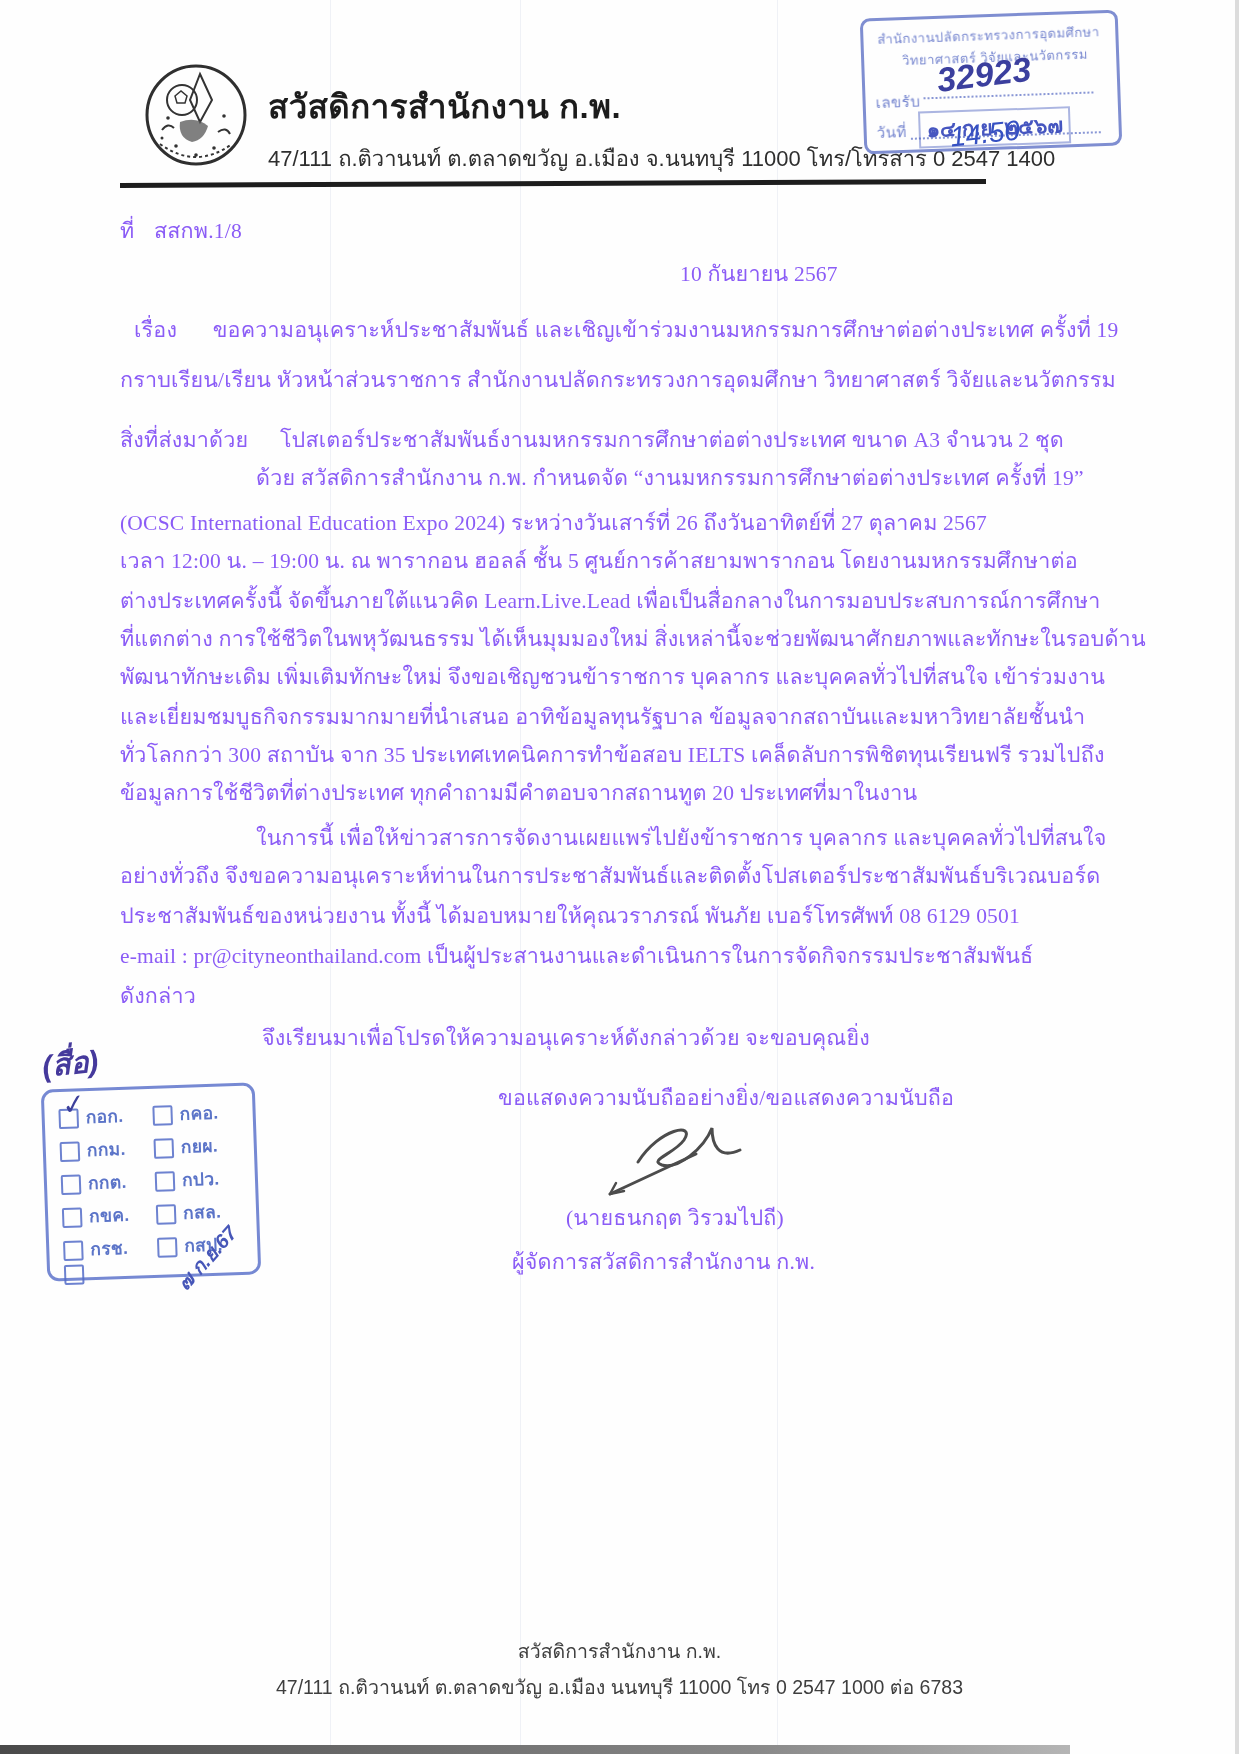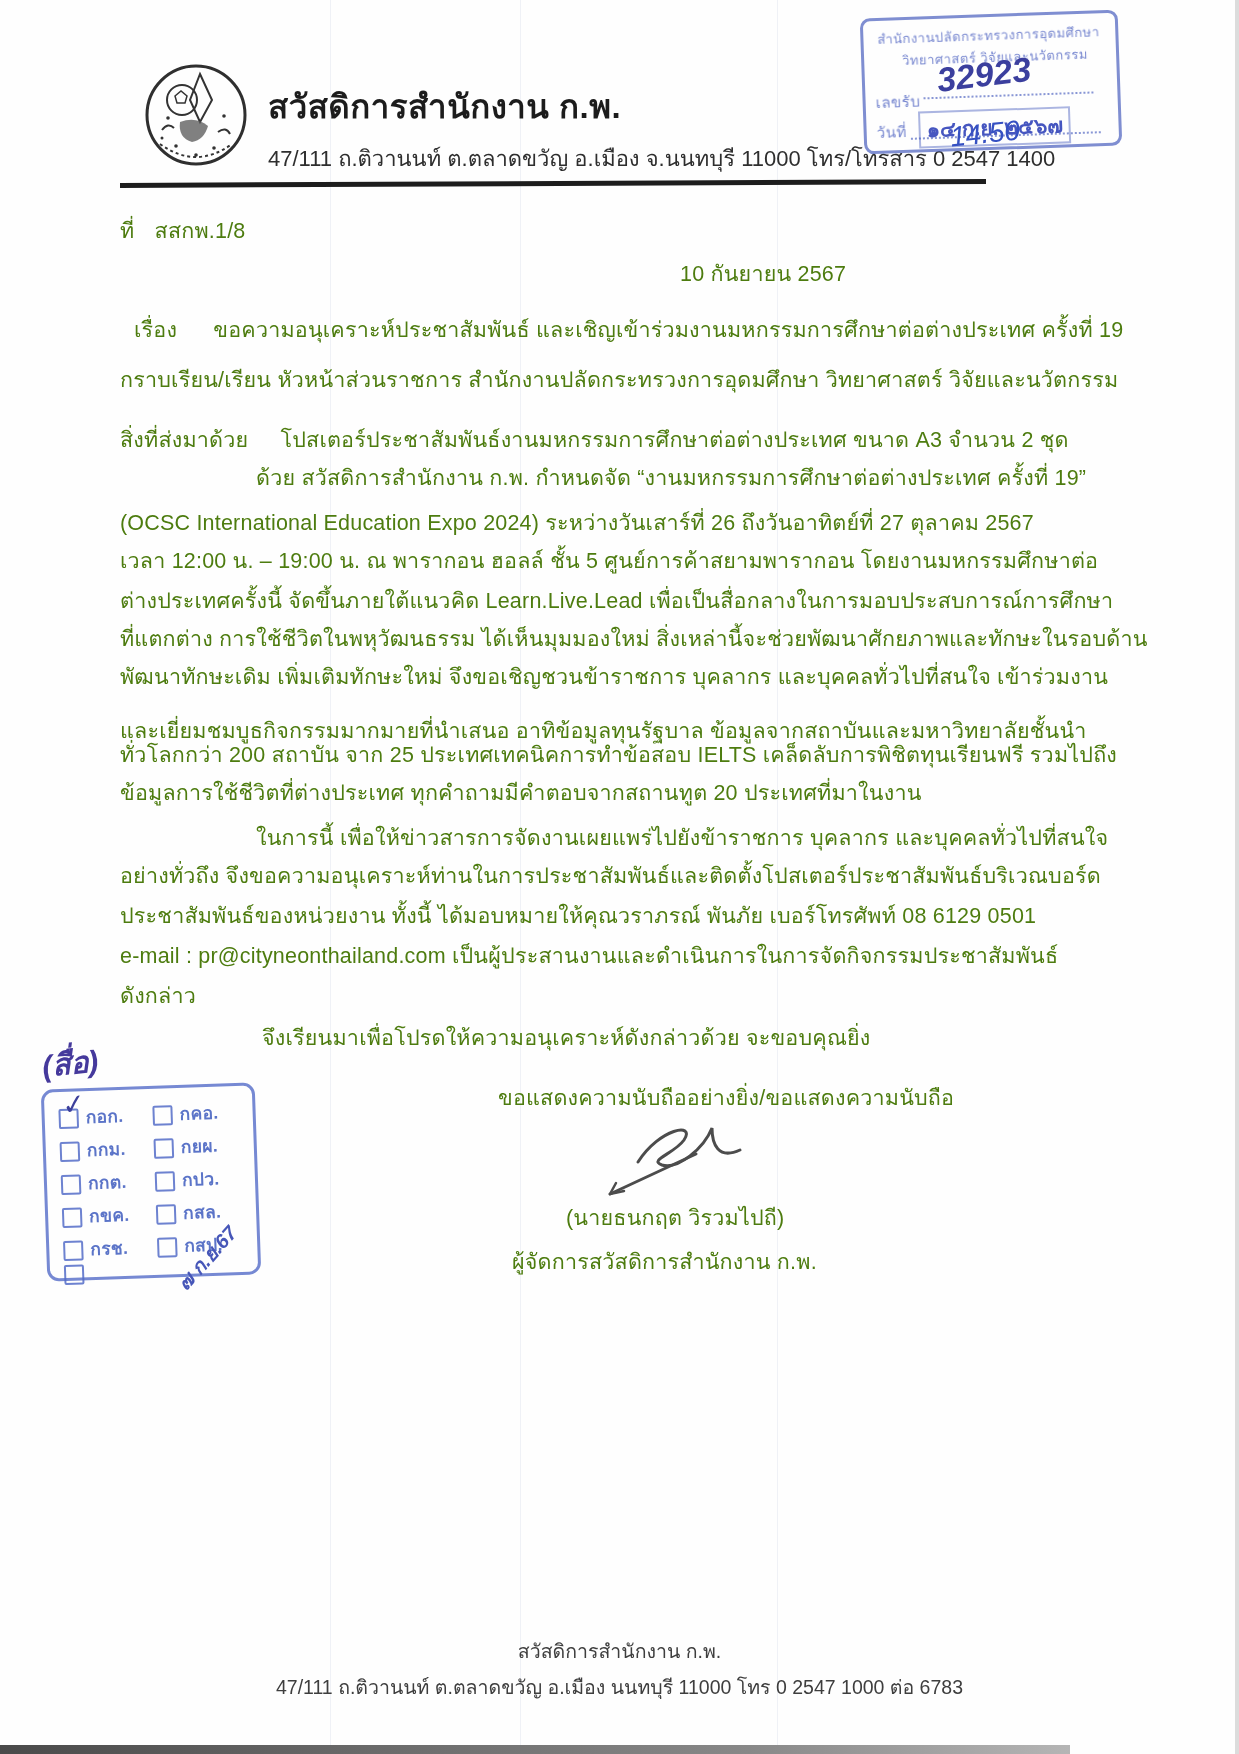--- a/index.html
+++ b/index.html
@@ -2,21 +2,21 @@
 <html><head>
 <meta charset="utf-8">
 <style>
   html,body{margin:0;padding:0;background:#e8e8e8;}
   .page{
     position:relative; width:1239px; height:1754px; background:#fefefe;
     font-family:"Liberation Sans","DejaVu Sans",sans-serif; color:#3a3a3a;
     overflow:hidden; margin:0 auto;
   }
   .abs{position:absolute; white-space:nowrap;}
-  .body-text{font-size:21.5px; color:#4d7c0f; letter-spacing:.2px;}
+  .body-text{font-size:21.5px; color:#8b5cf6; letter-spacing:.2px;font-family:Liberation Serif, serif;}
   .scan-vline{position:absolute; top:0; bottom:0; width:1px; background:rgba(150,160,200,.14);}
   .scan-bottom{position:absolute; left:0; bottom:0; height:9px; width:1070px;
     background:linear-gradient(90deg,#4a4a4a 0%,#6a6a6a 35%,#888 70%,#b5b5b5 100%);}
   .scan-right{position:absolute; top:0; bottom:0; right:0; width:4px; background:rgba(120,120,120,.25);}
   .rule-double{position:absolute; left:120px; top:181px; width:866px; height:0;
     border-top:5px solid #1d1d1d; box-shadow:0 8px 0 -5px #2a2a2a; transform:rotate(-0.25deg);}
   .org-title{font-size:33px; font-weight:bold; color:#1c1c1c; letter-spacing:.5px;}
   .org-addr{font-size:22px; color:#2e2e2e;}
   
   .receipt{position:absolute; left:862px; top:14px; width:252px; height:130px;
@@ -96,22 +96,22 @@
     <span>สิ่งที่ส่งมาด้วย</span>
     <span style="margin-left:26px;">โปสเตอร์ประชาสัมพันธ์งานมหกรรมการศึกษาต่อต่างประเทศ ขนาด A3 จำนวน 2 ชุด</span>
   </div>
 
   <div class="abs body-text" style="left:256px; top:460px;">ด้วย สวัสดิการสำนักงาน ก.พ. กำหนดจัด “งานมหกรรมการศึกษาต่อต่างประเทศ ครั้งที่ 19”</div>
   <div class="abs body-text" style="left:120px; top:505px;">(OCSC International Education Expo 2024) ระหว่างวันเสาร์ที่ 26 ถึงวันอาทิตย์ที่ 27 ตุลาคม 2567</div>
   <div class="abs body-text" style="left:120px; top:543px;">เวลา 12:00 น. – 19:00 น. ณ พารากอน ฮอลล์ ชั้น 5 ศูนย์การค้าสยามพารากอน โดยงานมหกรรมศึกษาต่อ</div>
   <div class="abs body-text" style="left:120px; top:583px;">ต่างประเทศครั้งนี้ จัดขึ้นภายใต้แนวคิด Learn.Live.Lead เพื่อเป็นสื่อกลางในการมอบประสบการณ์การศึกษา</div>
   <div class="abs body-text" style="left:120px; top:621px;">ที่แตกต่าง การใช้ชีวิตในพหุวัฒนธรรม ได้เห็นมุมมองใหม่ สิ่งเหล่านี้จะช่วยพัฒนาศักยภาพและทักษะในรอบด้าน</div>
   <div class="abs body-text" style="left:120px; top:659px;">พัฒนาทักษะเดิม เพิ่มเติมทักษะใหม่ จึงขอเชิญชวนข้าราชการ บุคลากร และบุคคลทั่วไปที่สนใจ เข้าร่วมงาน</div>
-  <div class="abs body-text" style="left:120px; top:699px;margin-top:14px;">และเยี่ยมชมบูธกิจกรรมมากมายที่นำเสนอ อาทิข้อมูลทุนรัฐบาล ข้อมูลจากสถาบันและมหาวิทยาลัยชั้นนำ</div>
-  <div class="abs body-text" style="left:120px; top:737px;">ทั่วโลกกว่า 200 สถาบัน จาก 25 ประเทศเทคนิคการทำข้อสอบ IELTS เคล็ดลับการพิชิตทุนเรียนฟรี รวมไปถึง</div>
+  <div class="abs body-text" style="left:120px; top:699px;">และเยี่ยมชมบูธกิจกรรมมากมายที่นำเสนอ อาทิข้อมูลทุนรัฐบาล ข้อมูลจากสถาบันและมหาวิทยาลัยชั้นนำ</div>
+  <div class="abs body-text" style="left:120px; top:737px;">ทั่วโลกกว่า 300 สถาบัน จาก 35 ประเทศเทคนิคการทำข้อสอบ IELTS เคล็ดลับการพิชิตทุนเรียนฟรี รวมไปถึง</div>
   <div class="abs body-text" style="left:120px; top:775px;">ข้อมูลการใช้ชีวิตที่ต่างประเทศ ทุกคำถามมีคำตอบจากสถานทูต 20 ประเทศที่มาในงาน</div>
 
   <div class="abs body-text" style="left:256px; top:820px;">ในการนี้ เพื่อให้ข่าวสารการจัดงานเผยแพร่ไปยังข้าราชการ บุคลากร และบุคคลทั่วไปที่สนใจ</div>
   <div class="abs body-text" style="left:120px; top:858px;">อย่างทั่วถึง จึงขอความอนุเคราะห์ท่านในการประชาสัมพันธ์และติดตั้งโปสเตอร์ประชาสัมพันธ์บริเวณบอร์ด</div>
   <div class="abs body-text" style="left:120px; top:898px;">ประชาสัมพันธ์ของหน่วยงาน ทั้งนี้ ได้มอบหมายให้คุณวราภรณ์ พันภัย เบอร์โทรศัพท์ 08 6129 0501</div>
   <div class="abs body-text" style="left:120px; top:938px;">e-mail : pr@cityneonthailand.com เป็นผู้ประสานงานและดำเนินการในการจัดกิจกรรมประชาสัมพันธ์</div>
   <div class="abs body-text" style="left:120px; top:978px;">ดังกล่าว</div>
 
   <div class="abs body-text" style="left:262px; top:1020px;">จึงเรียนมาเพื่อโปรดให้ความอนุเคราะห์ดังกล่าวด้วย จะขอบคุณยิ่ง</div>
   <div class="abs body-text" style="left:498px; top:1080px;">ขอแสดงความนับถืออย่างยิ่ง/ขอแสดงความนับถือ</div>

